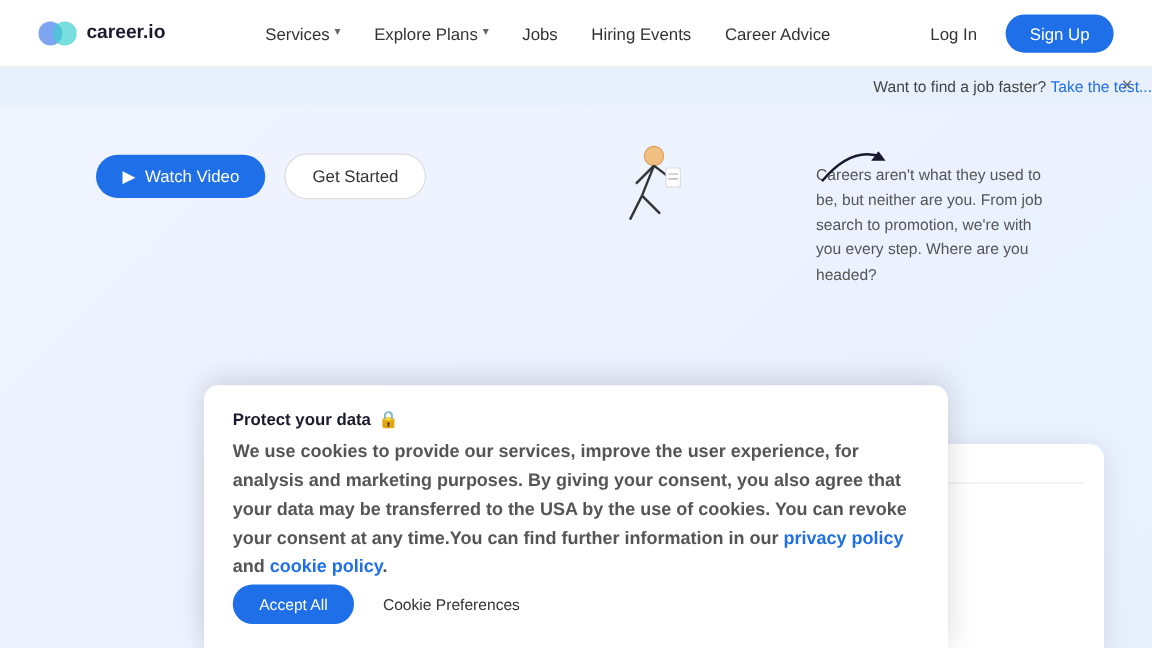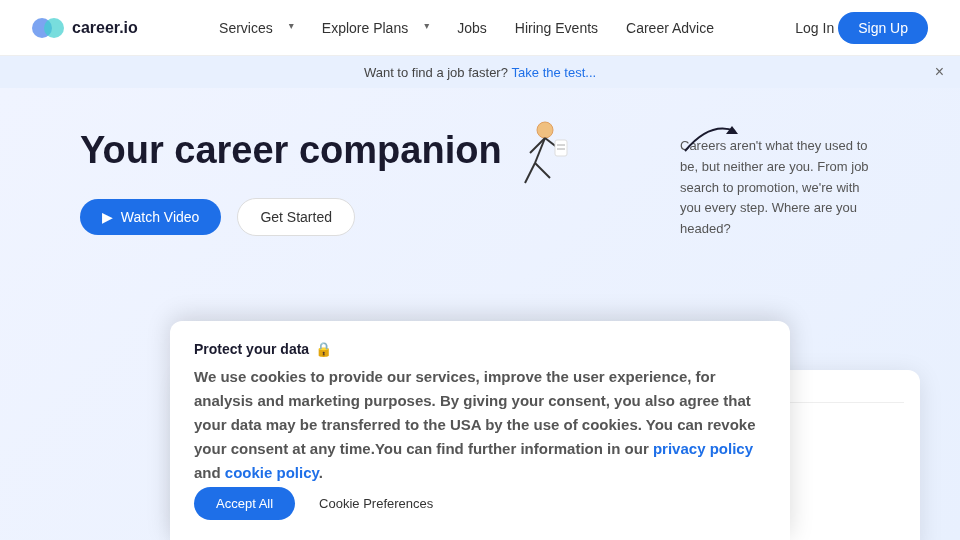--- a/index.html
+++ b/index.html
@@ -40,30 +40,30 @@
     .nav-center {
       display: flex;
       align-items: center;
       gap: 28px;
     }
     .nav-item {
       font-size: 14px;
       color: #333;
       cursor: pointer;
       display: flex;
-      gap: 16px;
+      gap: 4px;
     }
     .nav-item .chevron {
       font-size: 10px;
       color: #666;
     }
     .nav-right {
       display: flex;
       align-items: center;
-      gap: 4px;
+      gap: 24px;
     }
     .btn-login {
       font-size: 14px;
       color: #333;
       cursor: pointer;
       background: none;
       border: none;
     }
     .btn-signup {
       background: #1e6fe8;
@@ -75,21 +75,21 @@
       cursor: pointer;
       font-weight: 500;
     }
 
     
     .top-banner {
       background: #e8f0fe;
       height: 32px;
       display: flex;
       align-items: center;
-      justify-content: center;
+      justify-content: flex-end;
       font-size: 13px;
       color: #444;
       position: relative;
     }
     .top-banner a {
       color: #1e6fe8;
       text-decoration: none;
     }
     .banner-close {
       position: absolute;
@@ -391,21 +391,20 @@
 </nav>
 
 <div class="top-banner">
   <span>Want to find a job faster?</span>&nbsp;
   <a href="#">Take the test...</a>
   <button class="banner-close">×</button>
 </div>
 
 <div class="hero">
   <div class="hero-content">
-    <h1 class="hero-title">Your career companion</h1>
     <div class="hero-buttons">
       <button class="btn-watch">
         <span>▶</span>
         <span>Watch Video</span>
       </button>
       <button class="btn-get-started">Get Started</button>
     </div>
   </div>
 
   <div class="hero-right-text">Careers aren't what they used to be, but neither are you. From job search to promotion, we're with you every step. Where are you headed?</div>

